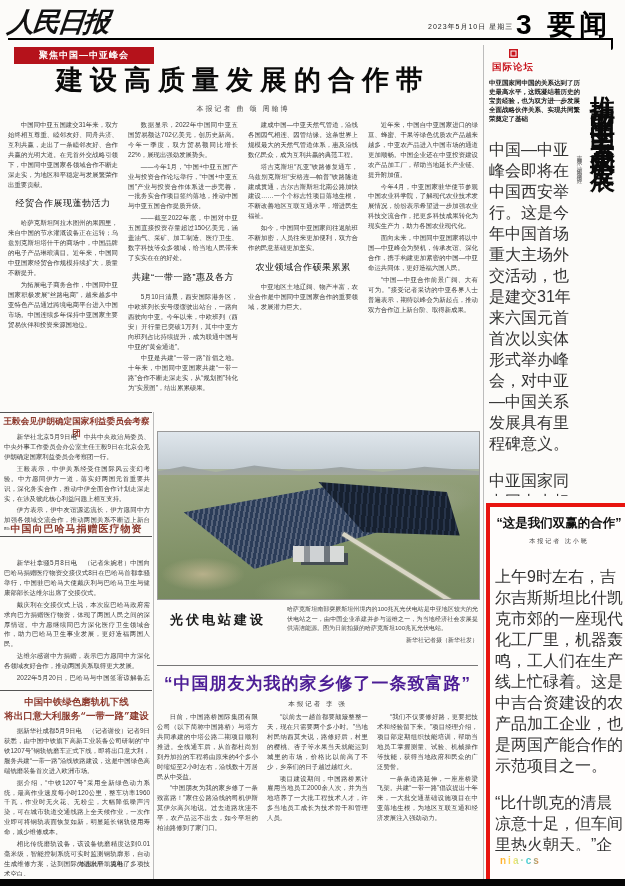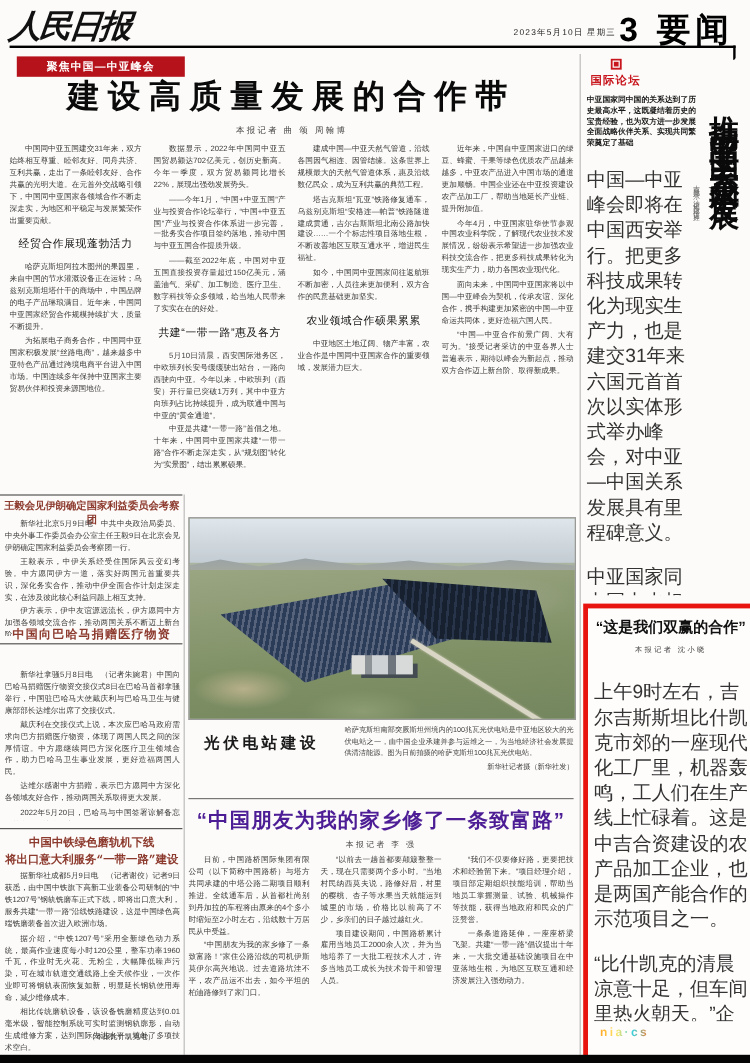--- a/index.html
+++ b/index.html
@@ -221,21 +221,21 @@
         <p>“我们不仅要修好路，更要把技术和经验留下来。”项目经理介绍，项目部定期组织技能培训，帮助当地员工掌握测量、试验、机械操作等技能，获得当地政府和民众的广泛赞誉。</p>
         <p>一条条道路延伸，一座座桥梁飞架。共建“一带一路”倡议提出十年来，一大批交通基础设施项目在中亚落地生根，为地区互联互通和经济发展注入强劲动力。</p>
       </div>
   </div>
 
   <div class="abs" id="forum-text">
     <div class="intro">
         <p>中亚国家同中国的关系达到了历史最高水平，这既凝结着历史的宝贵经验，也为双方进一步发展全面战略伙伴关系、实现共同繁荣奠定了基础</p>
       </div>
     <div>
-        <p>中国—中亚峰会即将在中国西安举行。把更多科技成果转化为现实生产力，也是建交31年来六国元首首次以实体形式举办峰会，对中亚—中国关系发展具有里程碑意义。</p>
+        <p>中国—中亚峰会即将在中国西安举行。这是今年中国首场重大主场外交活动，也是建交31年来六国元首首次以实体形式举办峰会，对中亚—中国关系发展具有里程碑意义。</p>
         <p>中亚国家同中国山水相连，友好交往绵延两千多年。1992年，中亚各国同中国建交，开启了双方关系发展新纪元。31年来，无论国际风云如何变幻，双方始终相互尊重、平等相待，树立了新型国际关系的典范。中亚国家坚定奉行一个中国政策，中国坚定支持中亚国家走符合本国国情的发展道路，双方在涉及彼此核心利益问题上相互坚定支持。</p>
       </div>
 
   </div>
   <div class="abs" id="forum-vby">古丽娜尔·沙伊梅尔格诺娃</div>
   <div class="abs" id="forum-vhl">推动中亚中国关系高水平发展</div>
 
   <div class="abs" id="winwin">
     <div id="ww-hl">“这是我们双赢的合作”</div>
     <div id="ww-byline">本报记者  沈小晓</div>

